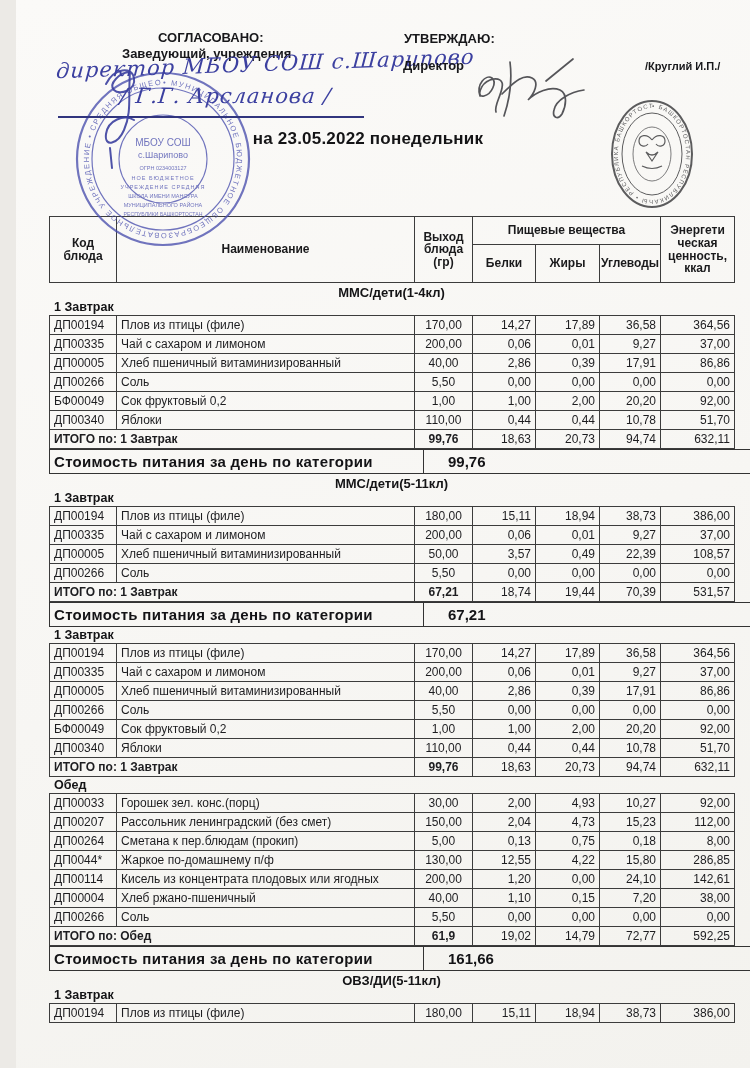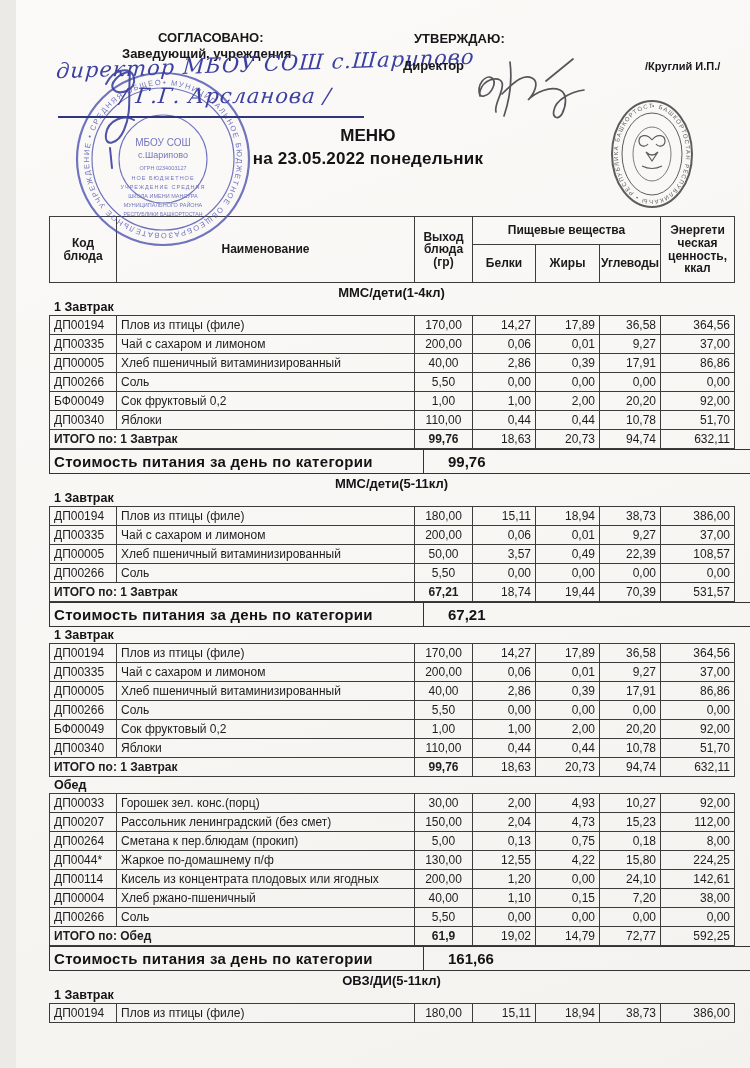--- a/index.html
+++ b/index.html
@@ -76,21 +76,21 @@
     </div>
 
     <svg class="sig-svg" style="left:60px;top:56px;" width="112" height="115" viewBox="0 0 112 115">
       <g fill="none" stroke="#3c40a0" stroke-width="2" stroke-linecap="round" opacity="0.9">
         <path d="M30,28 C38,12 56,10 58,22 C60,34 44,40 38,34 C32,28 44,16 54,16"></path>
         <path d="M54,16 C52,40 56,56 48,74 C42,88 28,92 30,78 C32,64 48,58 58,64"></path>
         <path d="M34,92 L36,112"></path>
       </g>
     </svg>
 
-    <div class="lbl" style="left:398px;top:31px;">УТВЕРЖДАЮ:</div>
+    <div class="lbl" style="left:388px;top:31px;">УТВЕРЖДАЮ:</div>
     <div class="lbl" style="left:387px;top:58px;">Директор</div>
     <div class="lbl" style="left:629px;top:60px;font-size:11px;">/Круглий И.П./</div>
 
     <svg class="sig-svg" style="left:450px;top:50px;" width="130" height="82" viewBox="0 0 130 82">
       <g fill="none" stroke="#555559" stroke-width="1.7" stroke-linecap="round">
         <path d="M14,46 C10,34 20,24 26,28 C31,32 26,44 18,46 C10,48 14,34 24,30 C32,27 38,30 36,38 C34,48 28,56 30,62"></path>
         <path d="M44,12 C46,28 44,48 38,66"></path>
         <path d="M36,44 C50,30 58,24 66,28 C74,32 68,44 62,50 C70,42 84,36 94,40 C102,44 100,56 96,64 C92,70 86,68 88,60 C90,50 104,42 118,40"></path>
         <path d="M80,31 L107,9"></path>
       </g>
@@ -108,21 +108,20 @@
       </text>
       <g fill="none" stroke="#3a3a3c" stroke-width="1.2">
         <path d="M44,44 c-5,-7 -13,-5 -13,1 c0,5 6,7 9,3"></path>
         <path d="M44,44 c5,-7 13,-5 13,1 c0,5 -6,7 -9,3"></path>
         <path d="M38,56 q6,6 12,0 l-6,9 z"></path>
         <path d="M34,70 q10,5 20,0"></path>
       </g>
     </svg>
 
     <div class="title-block">
-      <div class="title-line">МЕНЮ</div>
       <div class="date-line">на 23.05.2022  понедельник</div>
     </div>
   </div>
 
   <table class="tbl head-tbl">
     <colgroup>
       <col style="width:67px">
         <col style="width:298px">
         <col style="width:58px">
       <col style="width:63px">
@@ -419,21 +418,21 @@
         <td class="c-num">0,18</td>
         <td class="c-num">8,00</td>
       </tr>
             <tr>
         <td class="c-code">ДП0044*</td>
         <td class="c-name">Жаркое по-домашнему п/ф</td>
         <td class="c-out">130,00</td>
         <td class="c-num">12,55</td>
         <td class="c-num">4,22</td>
         <td class="c-num">15,80</td>
-        <td class="c-num">224,25</td>
+        <td class="c-num">286,85</td>
       </tr>
             <tr>
         <td class="c-code">ДП00114</td>
         <td class="c-name">Кисель из концентрата плодовых или ягодных</td>
         <td class="c-out">200,00</td>
         <td class="c-num">1,20</td>
         <td class="c-num">0,00</td>
         <td class="c-num">24,10</td>
         <td class="c-num">142,61</td>
       </tr>

